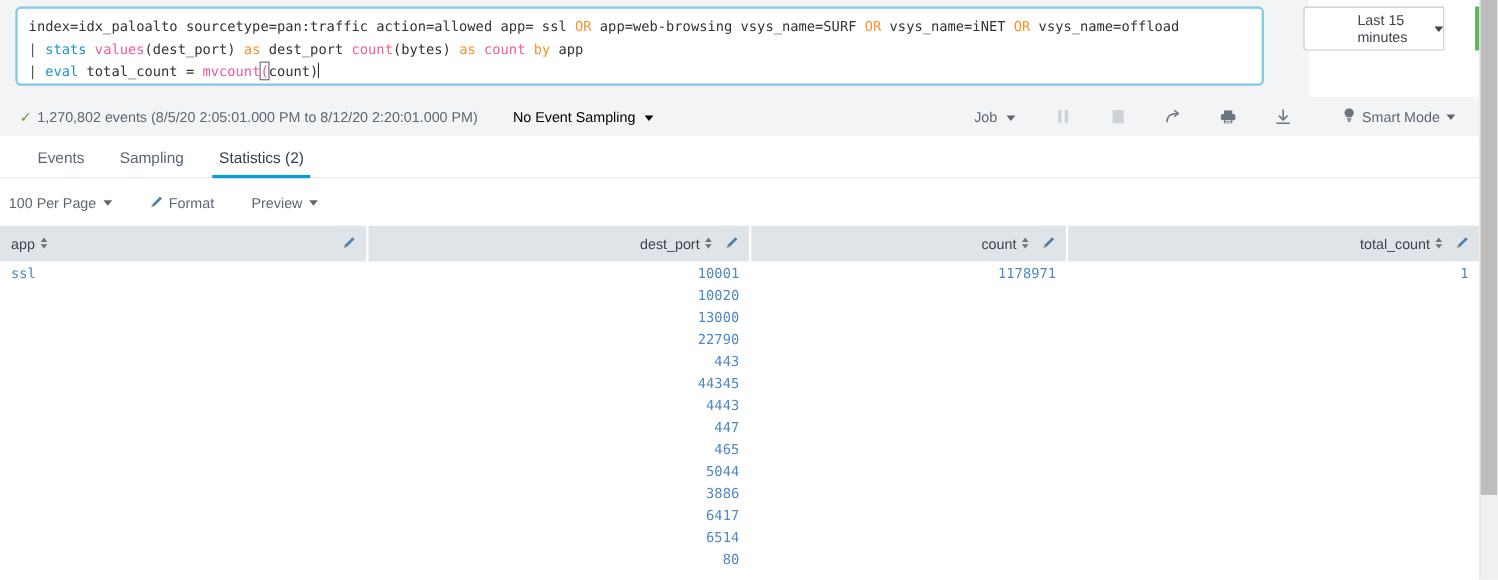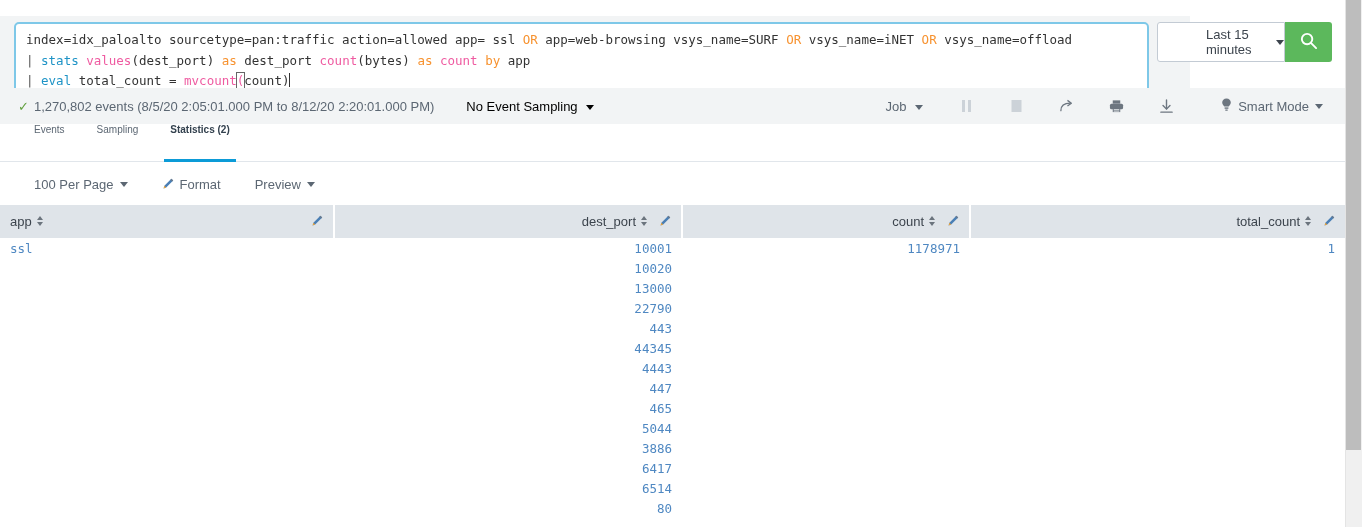--- a/index.html
+++ b/index.html
@@ -12,26 +12,27 @@
   }
   #app {
     position: relative;
     width: 1362px; height: 527px;
     background: #ffffff;
   }
 
   
   .searchbar-row {
     position: absolute;
-    left: 0; top: 16px;
+    left: 0; top: 0;
     width: 1190px; height: 88px;
     background: #f2f4f5;
     padding: 6px 6px 0 14px;
     display: flex;
     align-items: flex-start;
+    gap: 28px;
   }
   .search-input-box {
     flex: 0 0 1135px;
     height: 72px;
     background: #ffffff;
     border: 2px solid #7ec8e8;
     border-radius: 5px;
     padding: 6px 10px 4px 10px;
     overflow: hidden;
   }
@@ -144,44 +145,44 @@
     left: 0; top: 124px;
     width: 1345px; height: 38px;
     background: #ffffff;
     border-bottom: 1px solid #e1e6eb;
     display: flex;
     align-items: stretch;
     padding-left: 18px;
   }
   .tab {
     position: relative;
-    display: flex; 
+    display: flex; align-items: center;
     padding: 0 16px;
-    font-size: 10px;
+    font-size: 14px;
     color: #5c6773;
     cursor: pointer;
   }
-  .tab.active { color: #33414e; font-weight: bold; }
+  .tab.active { color: #33414e; font-weight: normal; }
   .tab.active::after {
     content: "";
     position: absolute;
     left: 10px; right: 10px; bottom: -1px;
     height: 3px;
     background: #0c9bd7;
   }
 
   
   .res-toolbar {
     position: absolute;
     left: 0; top: 163px;
     width: 1345px; height: 42px;
     background: #ffffff;
     display: flex;
     align-items: center;
-    padding-left: 34px;
+    padding-left: 8px;
     font-size: 13px;
     color: #5c6773;
   }
   .tb-item {
     display: flex; align-items: center;
     margin-right: 34px;
     cursor: pointer;
     white-space: nowrap;
   }
   .tb-item .caret-down { margin-left: 6px; }

